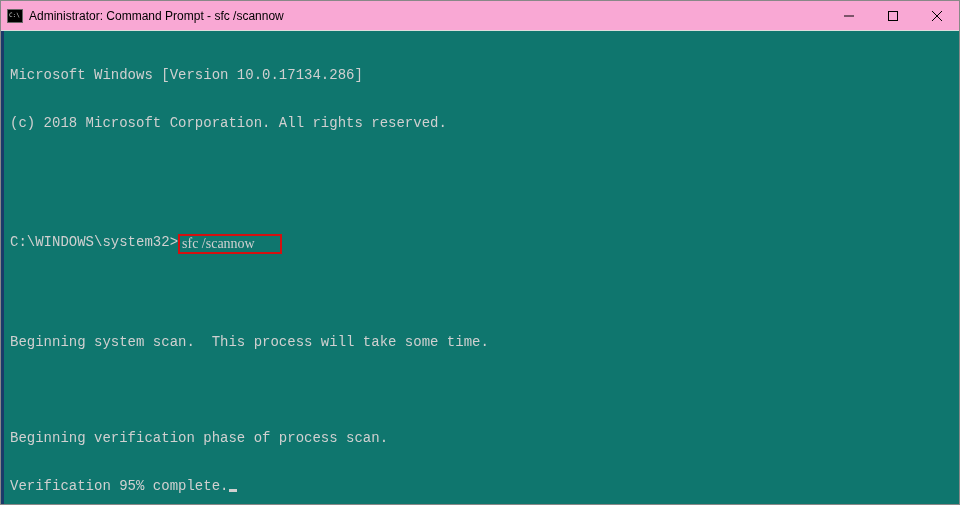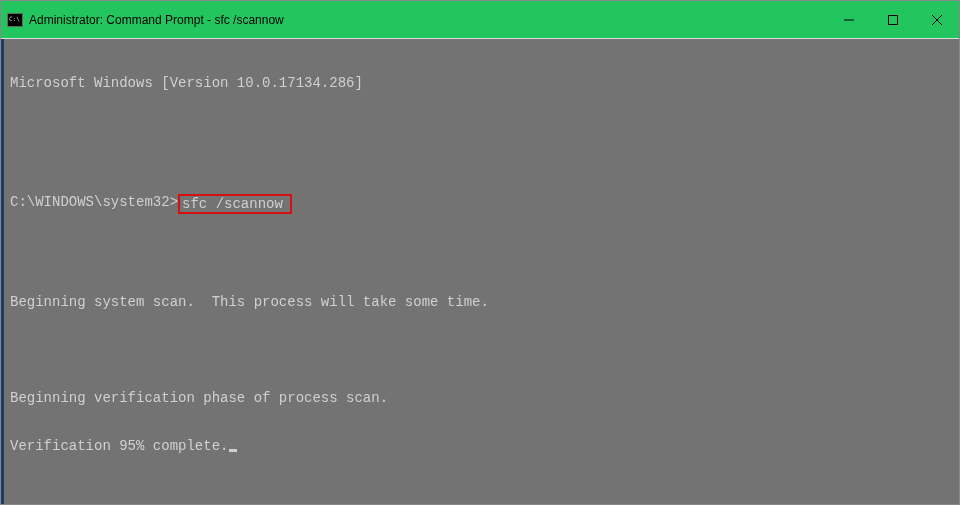--- a/index.html
+++ b/index.html
@@ -15,22 +15,22 @@
       overflow: hidden;
     }
     .window {
       width: 960px;
       height: 505px;
       display: flex;
       flex-direction: column;
       border: 1px solid #888;
     }
     .titlebar {
-      height: 38px;
-      background: #22c55e;
+      height: 30px;
+      background: #f9a8d4;
       display: flex;
       align-items: center;
       border-bottom: 1px solid #ddd;
     }
     .titlebar-icon {
       width: 16px;
       height: 14px;
       margin-left: 6px;
       margin-right: 6px;
       background: #000;
@@ -65,43 +65,44 @@
       font-size: 14px;
       color: #000;
       cursor: pointer;
     }
     .win-btn svg {
       width: 10px;
       height: 10px;
     }
     .terminal {
       flex: 1;
-      background: #737373;
+      background: #0f766e;
       padding: 4px 6px;
       font-family: 'Consolas', 'Courier New', monospace;
       font-size: 14px;
       line-height: 16px;
       color: #d0d0d0;
       overflow: hidden;
       border-left: 3px solid #1a3a6a;
       white-space: pre;
     }
     .line {
       display: block;
       min-height: 16px;
     }
     .prompt-line {
       display: flex;
       align-items: flex-start;
       margin-top: 23px;
     }
     .highlight-box {
       border: 2px solid #d41010;
-      padding: 0 7px 0 2px;
+      padding: 0 25px 0 2px;
       display: inline-block;
+      font-family: Liberation Serif, serif;
     }
     .cursor {
       display: inline-block;
       width: 8px;
       height: 3px;
       background: #d0d0d0;
       vertical-align: bottom;
       margin-bottom: 2px;
       margin-left: 1px;
     }
@@ -127,20 +128,21 @@
       <div class="win-btn">
         <svg viewBox="0 0 10 10">
             <line x1="0" y1="0" x2="10" y2="10" stroke="#000" stroke-width="1"></line>
             <line x1="10" y1="0" x2="0" y2="10" stroke="#000" stroke-width="1"></line>
           </svg>
       </div>
     </div>
   </div>
   <div class="terminal">
     <span class="line">Microsoft Windows [Version 10.0.17134.286]</span>
+    <span class="line">(c) 2018 Microsoft Corporation. All rights reserved.</span>
     <span class="line"></span>
     <div class="prompt-line">
       <span>C:\WINDOWS\system32&gt;</span><span class="highlight-box"><span>sfc /scannow</span></span>
     </div>
     <span class="line"></span>
     <span class="line">Beginning system scan.  This process will take some time.</span>
     <span class="line"></span>
     <span class="line">Beginning verification phase of process scan.</span>
     <span class="line"><span>Verification 95% complete.</span><span class="cursor"></span></span>
   </div>

